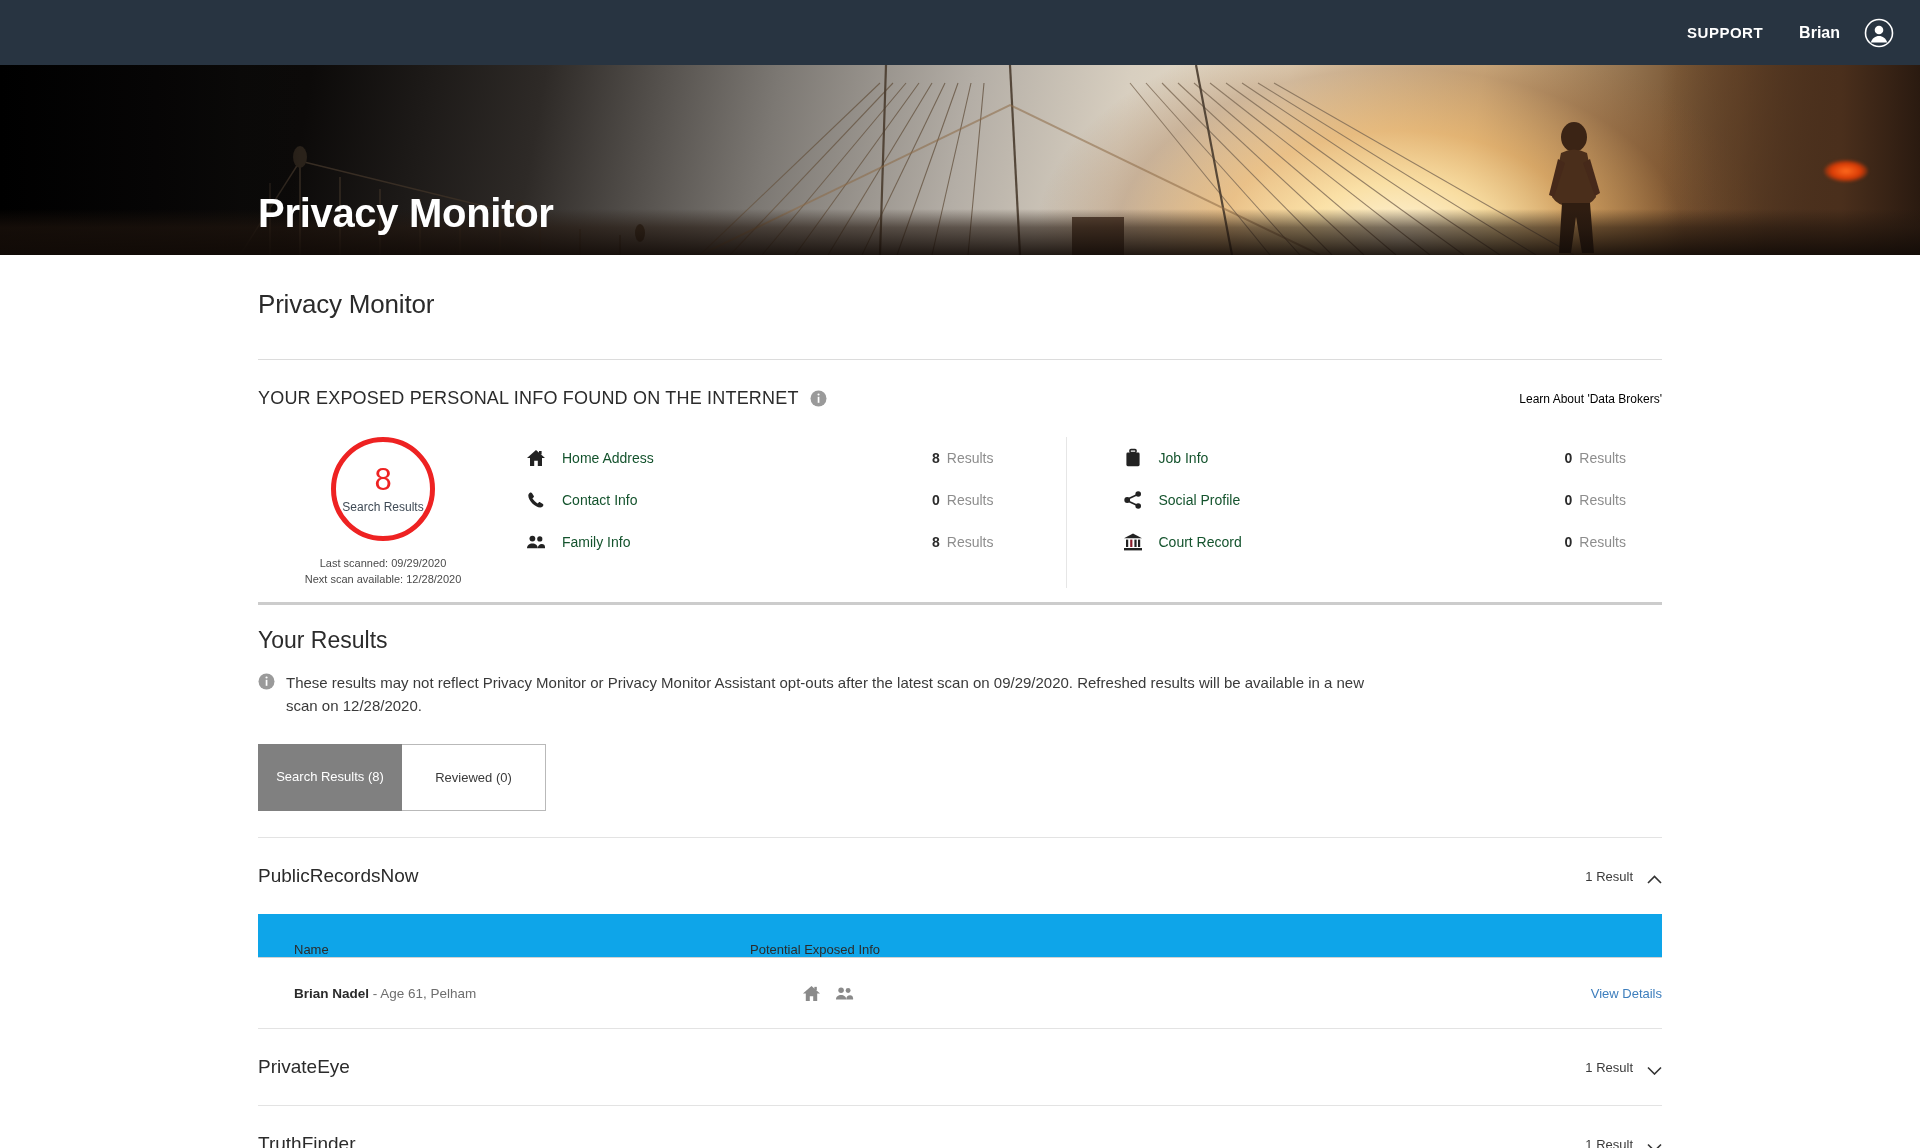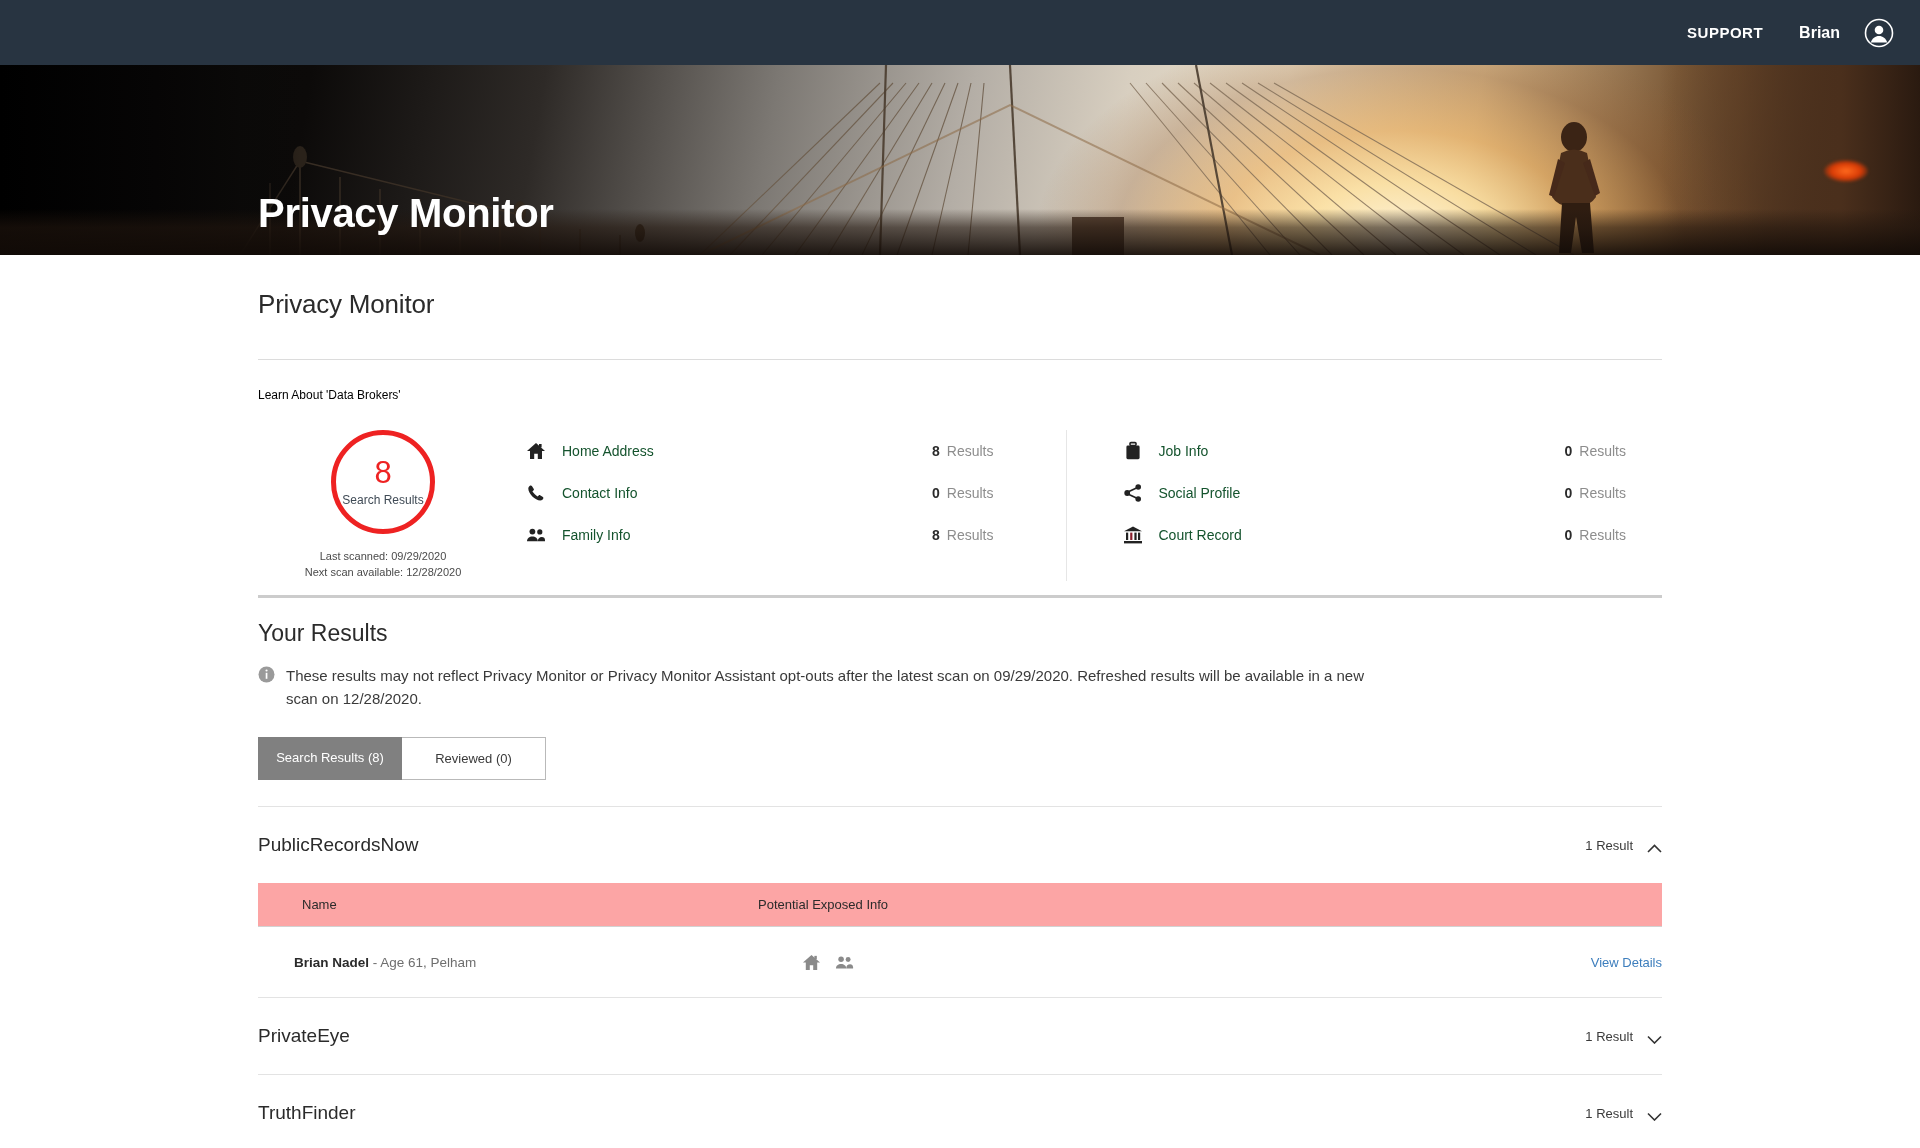--- a/index.html
+++ b/index.html
@@ -164,21 +164,21 @@
   .notice {
     display: flex; gap: 11px; padding-top: 17px;
   }
   .notice-text {
     font-size: 15px; color: #3a3a3a; line-height: 1.55; max-width: 1110px;
   }
 
   .tabs { display: flex; padding-top: 27px; }
   .tab {
     font-size: 13px;
-    padding: 13px 0;
+    padding: 25px 0;
     width: 144px;
     text-align: center;
     cursor: pointer;
   }
   .tab.active { background: #808080; color: #ffffff; }
   .tab.inactive {
     background: #ffffff; color: #3a3a3a;
     border: 1px solid #b9b9b9; border-left: none;
   }
 
@@ -187,24 +187,23 @@
     display: flex; align-items: center; justify-content: space-between;
     height: 76px;
   }
   .broker-name { font-size: 19px; color: #2b2b2b; }
   .broker-right { display: flex; align-items: flex-end; gap: 14px; }
   .broker-count { font-size: 13px; color: #3a3a3a; }
   .chev { width: 15px; height: 9px; display: block; }
 
   .res-table { width: 100%; }
   .res-thead {
-    display: flex; align-items: center;
-    background: #fca5a5; height: 44px;
+    display: flex; align-items: flex-end;
+    background: #0ea5e9; height: 44px;
     border-bottom: 1px solid #d2d2d2;
-    padding-left: 8px;
   }
   .res-th { font-size: 13px; color: #2b2b2b; }
   .col-name { width: 492px; padding-left: 36px; }
   .col-info { flex: 1; }
   .col-act { width: 120px; }
 
   .res-row {
     display: flex; align-items: center; height: 70px;
   }
   .res-name { font-size: 13.5px; color: #6e6e6e; }
@@ -295,20 +294,30 @@
   </div>
   <div class="hero-title">Privacy Monitor</div>
 </div>
 
 <div class="page">
 
   <div class="page-title">Privacy Monitor</div>
   <div class="rule-thin"></div>
 
   <div class="summary-head">
+    <div class="summary-head-left">
+      <span class="summary-title">YOUR EXPOSED PERSONAL INFO FOUND ON THE INTERNET</span>
+      <span>
+        <svg class="info-icon" viewBox="0 0 17 17" aria-hidden="true">
+          <circle cx="8.5" cy="8.5" r="8" fill="#9a9a9a"></circle>
+          <rect x="7.7" y="6.8" width="1.7" height="6" fill="#ffffff"></rect>
+          <circle cx="8.55" cy="4.5" r="1.1" fill="#ffffff"></circle>
+        </svg>
+      </span>
+    </div>
     <a href="#" class="link-blue">Learn About 'Data Brokers'</a>
   </div>
 
   <div class="summary-body">
     <div class="score-block">
       <div class="score-circle">
         <div class="score-number">8</div>
         <div class="score-caption">Search Results</div>
       </div>
       <div class="score-meta">

